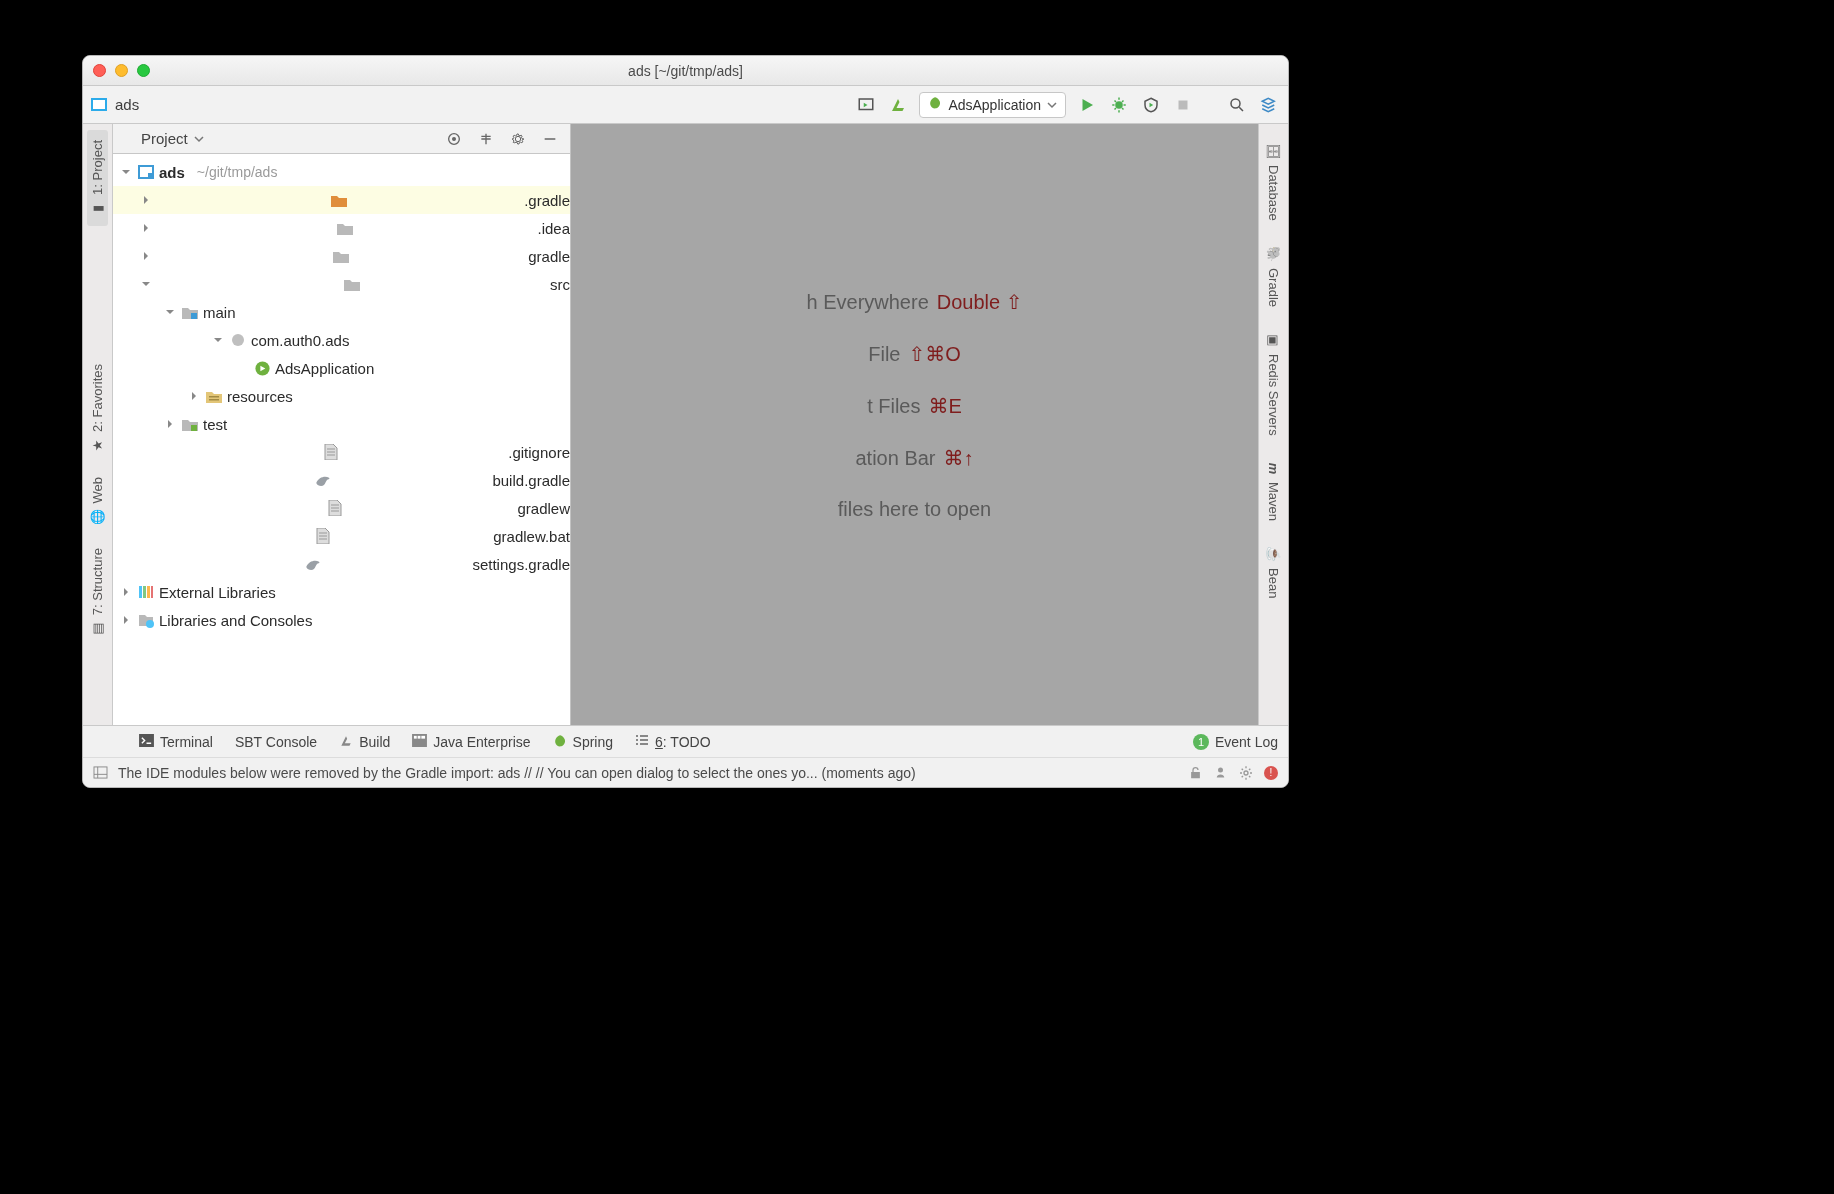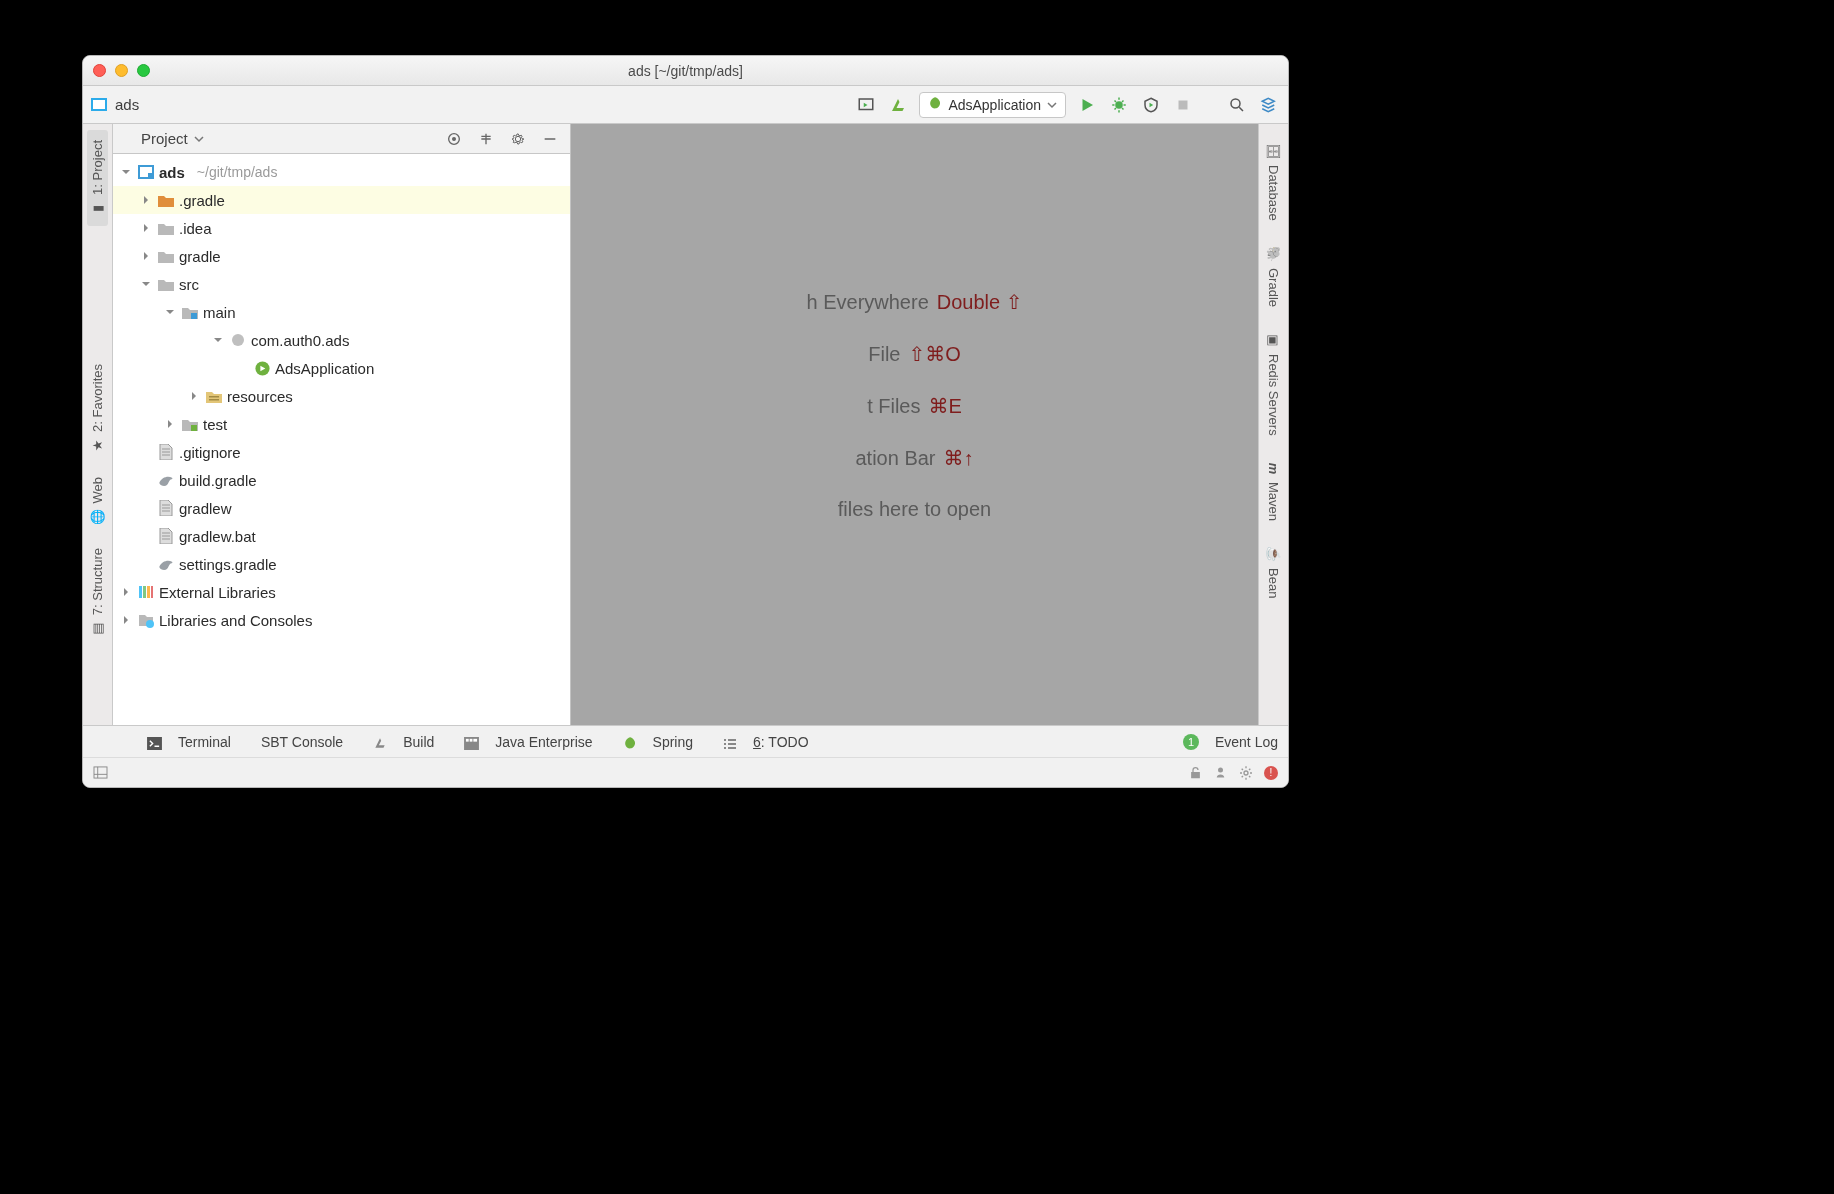--- a/index.html
+++ b/index.html
@@ -63,39 +63,39 @@
     padding:0 8px; gap:8px; font-size:15px; color:#444;
   }
   .projtool-header .label { display:flex; align-items:center; gap:6px; font-weight:500;}
   .projtool-header .spacer { flex:1; }
   .projtool-header .hbtn { width:24px; height:24px; display:flex; align-items:center; justify-content:center; color:#666;}
 
   .tree { flex:1; overflow:auto; font-size:15px; color:#2b2b2b; padding:4px 0 10px 0; }
   .node { display:flex; align-items:center; height:28px; padding-left:6px; gap:4px; white-space:nowrap;}
   .node.selected { background:#fdfde3; }
   .indent0 { padding-left:6px; }
-  .indent1 { padding-left:26px; }
+  .indent1 { padding-left:26px;justify-content:space-between; }
   .indent2 { padding-left:50px;text-align:center; }
   .indent3 { padding-left:74px; }
   .indent4 { padding-left:98px; }
   .indent5 { padding-left:122px; }
   .arrow { width:14px; display:inline-flex; justify-content:center; color:#7a7a7a; }
   .arrow svg { width:10px; height:10px; }
   .noarrow { width:14px; }
   .ficon { width:18px; height:18px; display:inline-flex; align-items:center; justify-content:center; }
   .dim { color:#9a9a9a; margin-left:8px; font-size:14px; }
 
   
   .editor { flex:1; background:#a6a6a6; position:relative; display:flex; flex-direction:column; align-items:center; justify-content:flex-start; padding-top:152px; }
   .hint { font-size:20px; color:#5a5a5a; margin:14px 0; display:flex; gap:8px; align-items:center; }
   .hint .sc { color:#7f1d1d; }
 
   
   .bottombar { height:32px; background:#f1f1f1; border-top:1px solid #c9c9c9; display:flex; align-items:center; padding:0 10px; gap:22px; font-size:14px; color:#444;}
-  .bottombar .bitem { display:flex; align-items:flex-end; gap:16px;margin-left:8px; }
+  .bottombar .bitem { display:flex; align-items:flex-start; gap:6px; }
   .bottombar .spacer { flex:1; }
   .badge { background:#5cb85c; color:#fff; width:16px; height:16px; border-radius:50%; font-size:11px; display:inline-flex; align-items:center; justify-content:center;}
 
   
   .statusbar { height:30px; background:#f1f1f1; border-top:1px solid #dcdcdc; display:flex; align-items:center; padding:0 10px; gap:10px; font-size:14px; color:#4b4b4b;}
   .statusbar .spacer { flex:1; }
   .statusbar .err-dot { width:14px; height:14px; background:#d9534f; border-radius:50%; display:inline-flex; align-items:center; justify-content:center; color:#fff; font-size:10px; }
 
   .u { text-decoration:underline; }
 
@@ -540,20 +540,21 @@
         <span class="badge">1</span>
         <span>Event Log</span>
       </div>
     </div>
 
     <div class="statusbar">
       <svg width="15" height="13" viewBox="0 0 16 14" stroke="#888" fill="none">
           <rect x="1" y="1" width="14" height="12"></rect>
           <path d="M5 1v12M1 9h14"></path>
         </svg>
+      <span>The IDE modules below were removed by the Gradle import: ads // // You can open dialog to select the ones yo... (moments ago)</span>
       <div class="spacer"></div>
       <svg width="15" height="15" viewBox="0 0 24 24" fill="#999">
           <path d="M7 11V8a5 5 0 0110 0h-2a3 3 0 00-6 0v3h10v10H5V11h2z"></path>
         </svg>
       <svg width="15" height="15" viewBox="0 0 24 24" fill="#999">
           <circle cx="12" cy="8" r="4"></circle>
           <path d="M6 20c0-3 3-5 6-5s6 2 6 5H6z"></path>
         </svg>
       <svg width="16" height="16" viewBox="0 0 24 24" fill="none" stroke="#999" stroke-width="2">
           <circle cx="12" cy="12" r="3"></circle>

